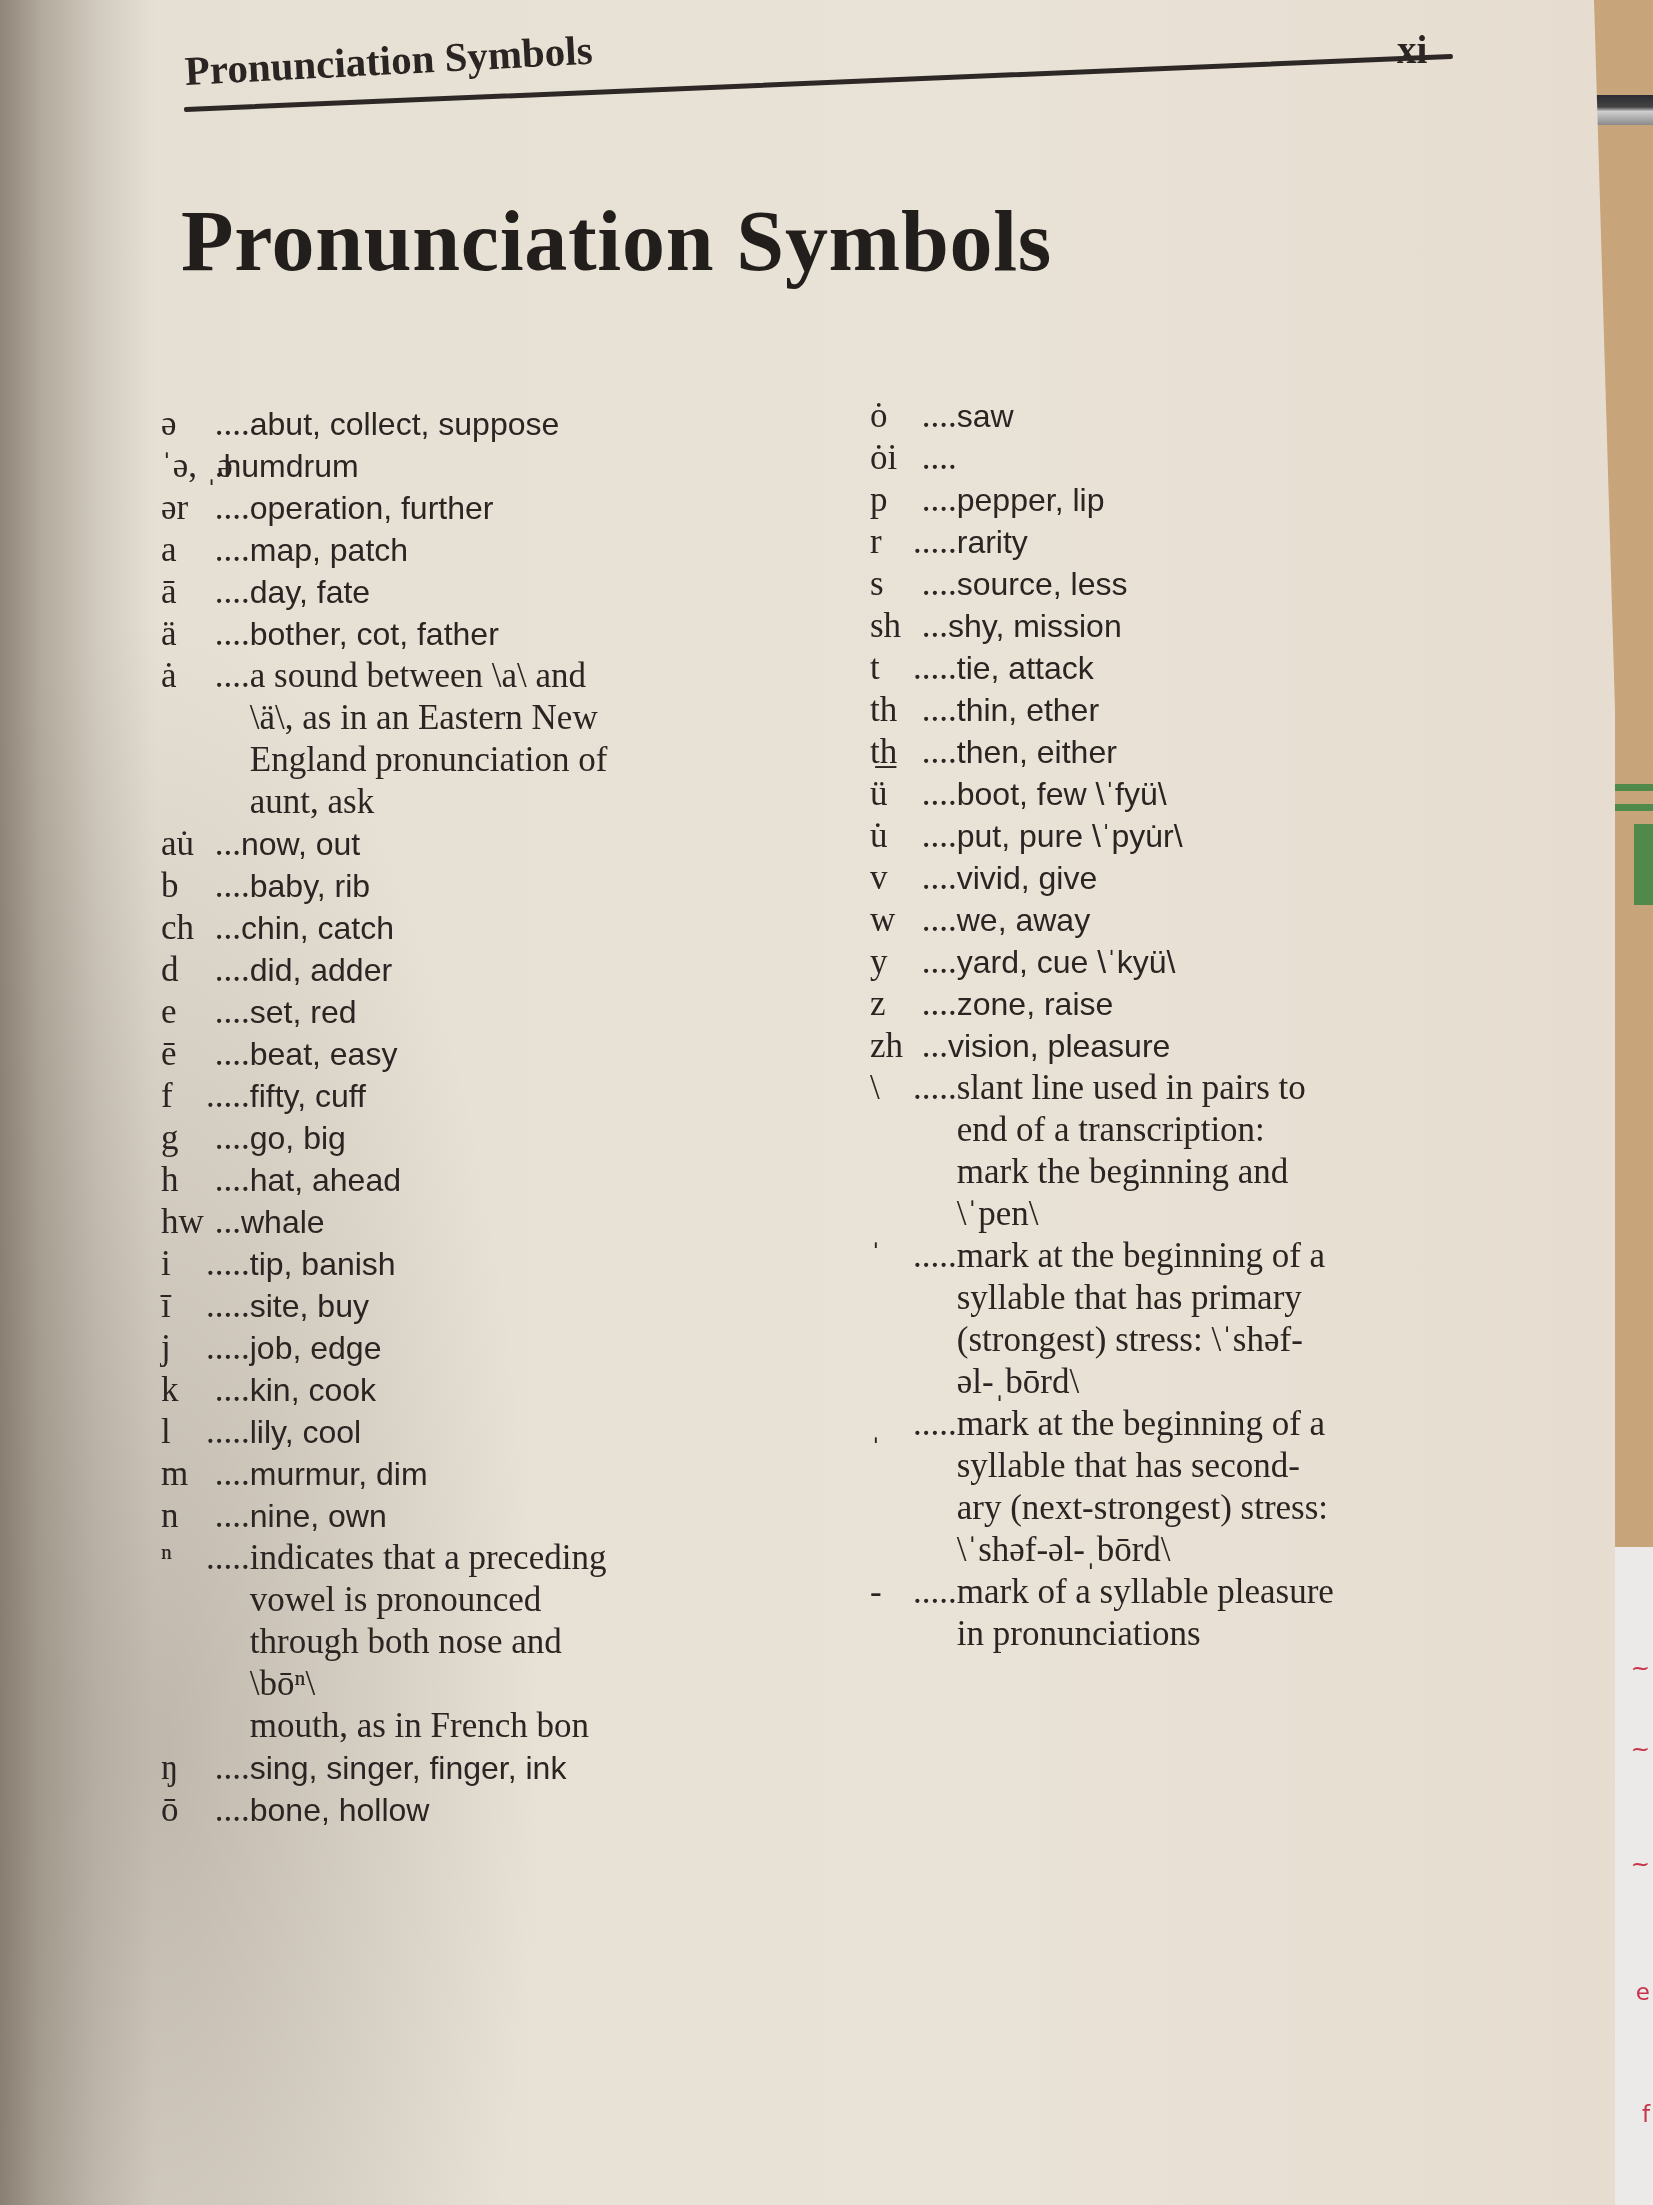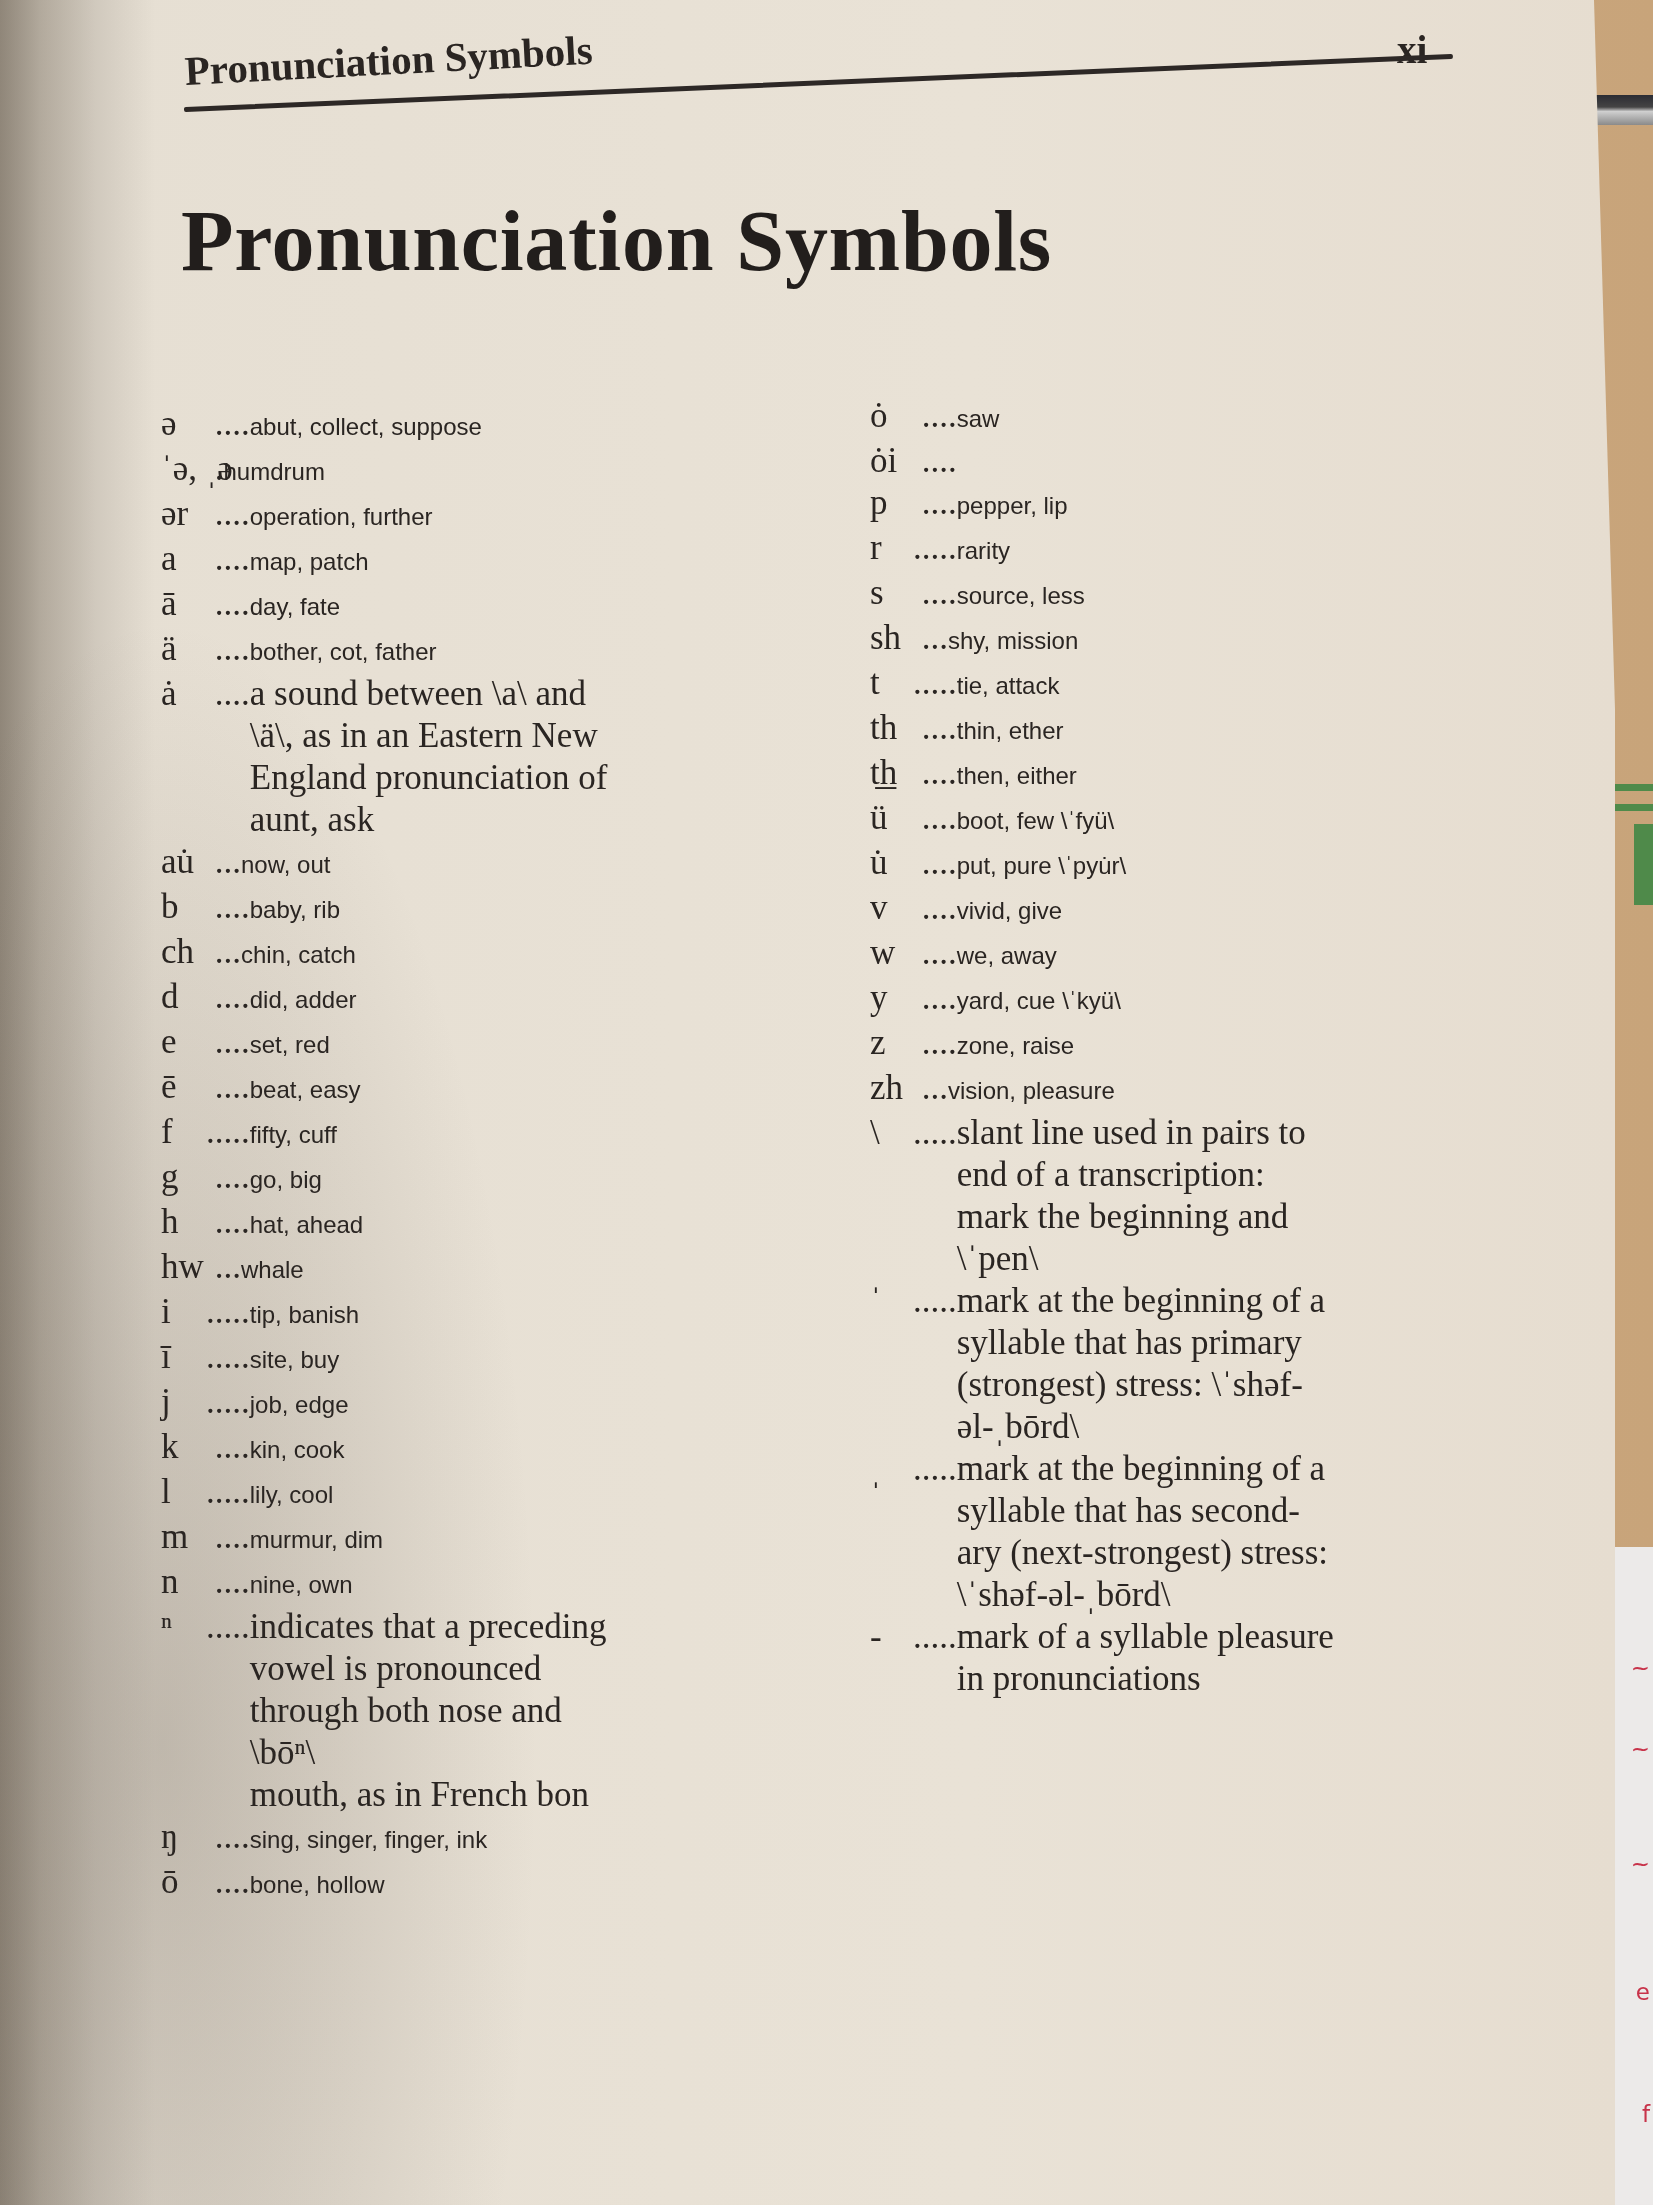--- a/index.html
+++ b/index.html
@@ -50,21 +50,21 @@
     position: absolute; left: 181px; top: 191px;
     font-size: 86px; font-weight: bold; letter-spacing: 0.7px; color: #221e1c;
   }
   .col { position: absolute; font-size: 35px; line-height: 42px; }
   .col.left { left: 161px; top: 403px; width: 622px; }
   .col.right { left: 870px; top: 395px; width: 622px; }
   .entry { display: flex; align-items: flex-start; }
   .sym { flex: 0 0 auto; white-space: pre; }
   .dots { flex: 0 0 auto; white-space: pre; }
   .def { flex: 1 1 auto; }
-  .ex { font-family: "Liberation Sans", "DejaVu Sans", sans-serif; font-size: 24px; }
+  .ex { font-family: "Liberation Sans", "DejaVu Sans", sans-serif; font-size: 32px; }
   .left .sym { width: 45px; }
   .right .sym { width: 43px; }
   .left .def, .right .def { text-align: justify; }
   .def .line { display: block; }
 </style>
 </head>
 <body>
 
 <div class="desk">
   <div class="pen"></div>

